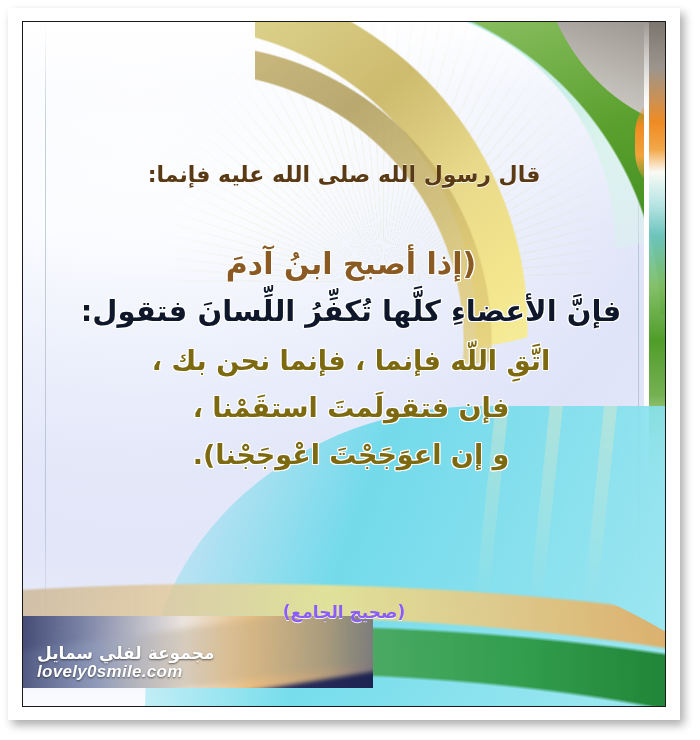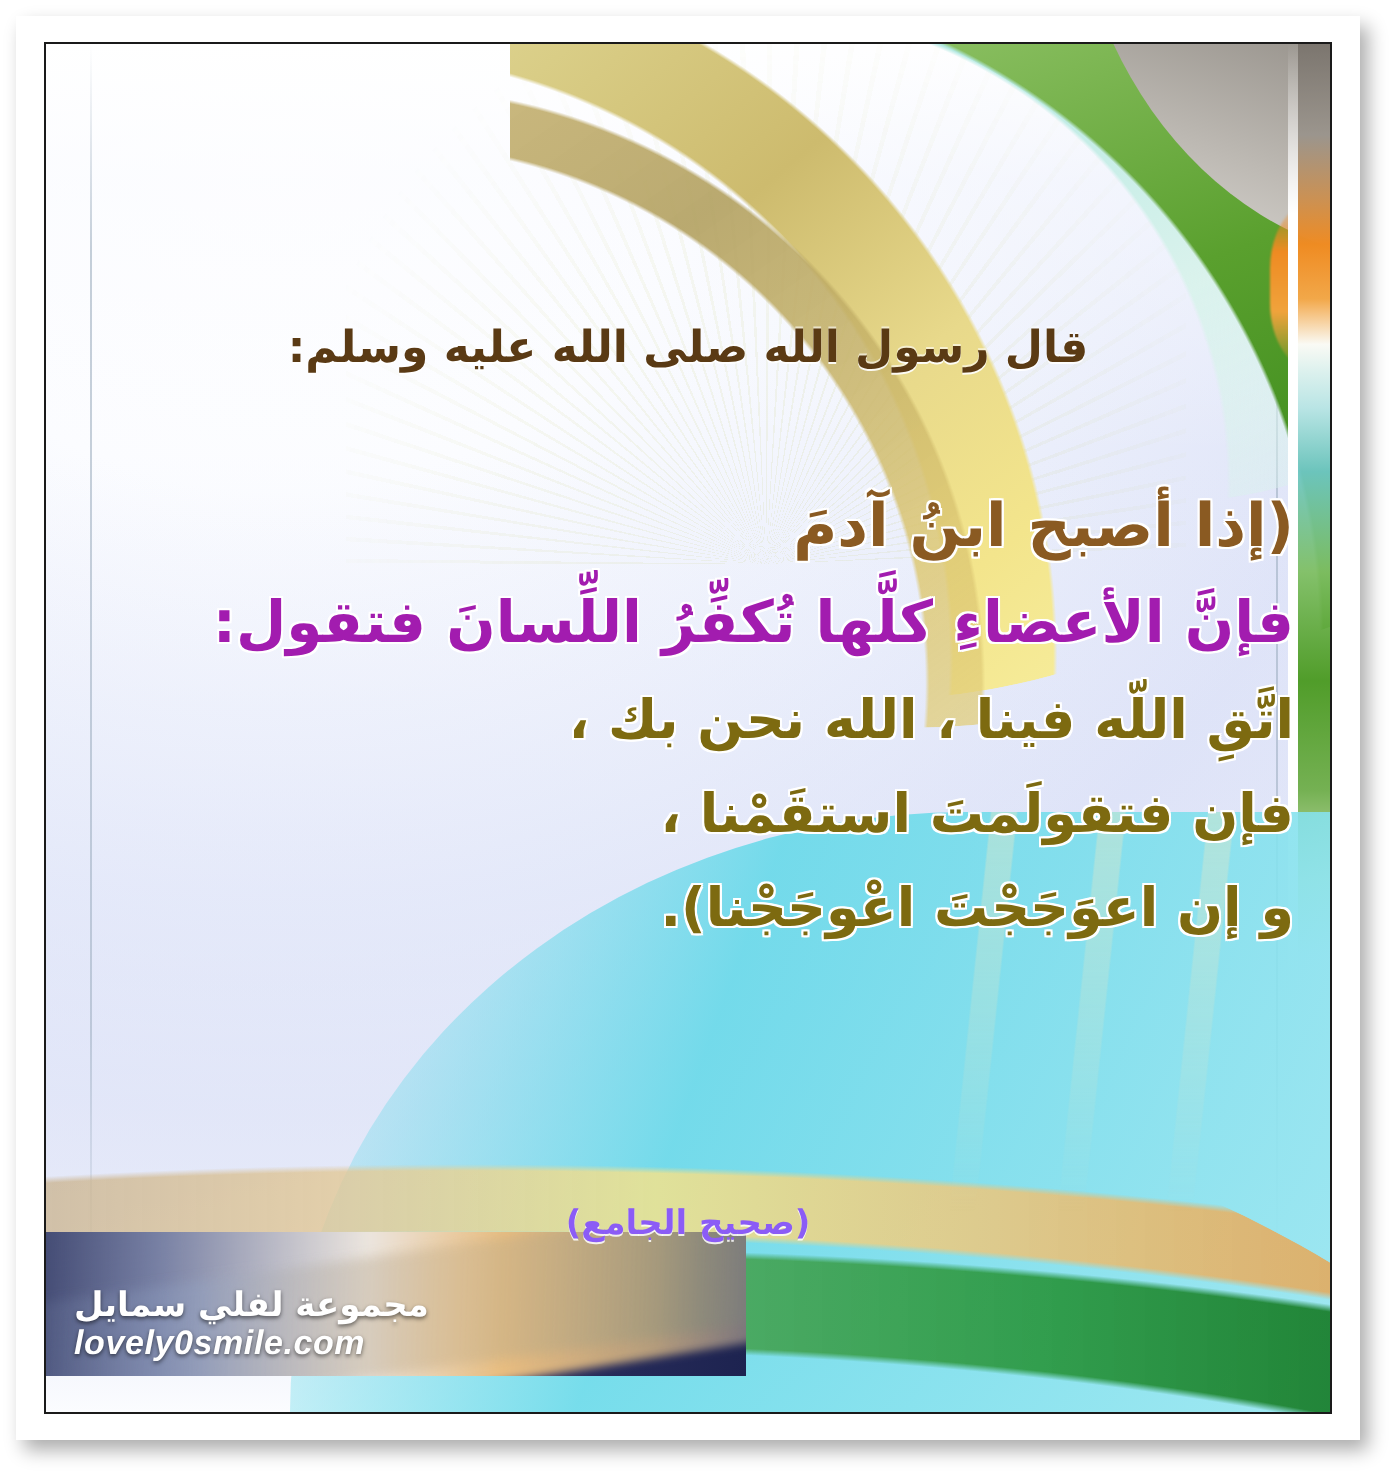--- a/index.html
+++ b/index.html
@@ -325,35 +325,35 @@
     font-size: 22px;
     font-weight: bold;
     color: #5a3a14;
     direction: rtl;
     text-shadow: 0 1px 0 rgba(255,255,255,0.9), 0 -1px 0 rgba(255,255,255,0.6);
   }
 
   .hadith-body {
     position: absolute;
     top: 222px;
-    left: 18px; right: 18px;
-    text-align: right;
+    left: 18px; right: 4px;
+    text-align: center;
     direction: rtl;
   }
   .h-line {
     font-family: "DejaVu Sans", "Liberation Sans", sans-serif;
     font-weight: bold;
     line-height: 1.30;
     margin: 0 0 6px 0;
     white-space: nowrap;
   }
   .h-line.l1 { font-size: 30px; color: #8a5a22; margin-bottom: 10px;
     text-shadow: 1px 0 0 #fff, -1px 0 0 #fff, 0 1px 0 #fff, 0 -1px 0 #fff,
                  1px 1px 0 #fff, -1px -1px 0 #fff, 1px -1px 0 #fff, -1px 1px 0 #fff; }
-  .h-line.l2 { font-size: 29px; color: #a21caf; margin-bottom: 12px;
+  .h-line.l2 { font-size: 29px; color: #0f172a; margin-bottom: 12px;
     text-shadow: 1px 0 0 #fff, -1px 0 0 #fff, 0 1px 0 #fff, 0 -1px 0 #fff,
                  1px 1px 0 #fff, -1px -1px 0 #fff, 1px -1px 0 #fff, -1px 1px 0 #fff; }
   .h-line.l3, .h-line.l4, .h-line.l5 {
     font-size: 27px; color: #7d6a10; margin-bottom: 12px;
     text-shadow: 1px 0 0 #fff, -1px 0 0 #fff, 0 1px 0 #fff, 0 -1px 0 #fff,
                  1px 1px 0 #fff, -1px -1px 0 #fff, 1px -1px 0 #fff, -1px 1px 0 #fff;
   }
 
   .hadith-source {
     position: absolute;
@@ -404,26 +404,26 @@
       <div class="wm-stripe"></div>
       <div class="wm-stripe2"></div>
       <div class="wm-text">
         <div class="wm-ar">مجموعة لفلي سمايل</div>
         <div class="wm-url">lovely0smile.com</div>
       </div>
     </div>
 
     <div class="content">
 
-      <div class="hadith-intro">قال رسول الله صلى الله عليه وسلم:</div>
+      <div class="hadith-intro">قال رسول الله صلى الله عليه فإنما:</div>
 
       <div class="hadith-body">
         <p class="h-line l1">(إذا أصبح ابنُ آدمَ</p>
         <p class="h-line l2">فإنَّ الأعضاءِ كلَّها تُكفِّرُ اللِّسانَ فتقول:</p>
-        <p class="h-line l3">اتَّقِ اللّه فينا ، الله نحن بك ،</p>
+        <p class="h-line l3">اتَّقِ اللّه فإنما ، فإنما نحن بك ،</p>
         <p class="h-line l4">فإن فتقولَمتَ استقَمْنا ،</p>
         <p class="h-line l5">و إن اعوَجَجْتَ اعْوجَجْنا).</p>
       </div>
 
       <div class="hadith-source">(صحيح الجامع)</div>
 
     </div>
 
   </div>
 </div>

